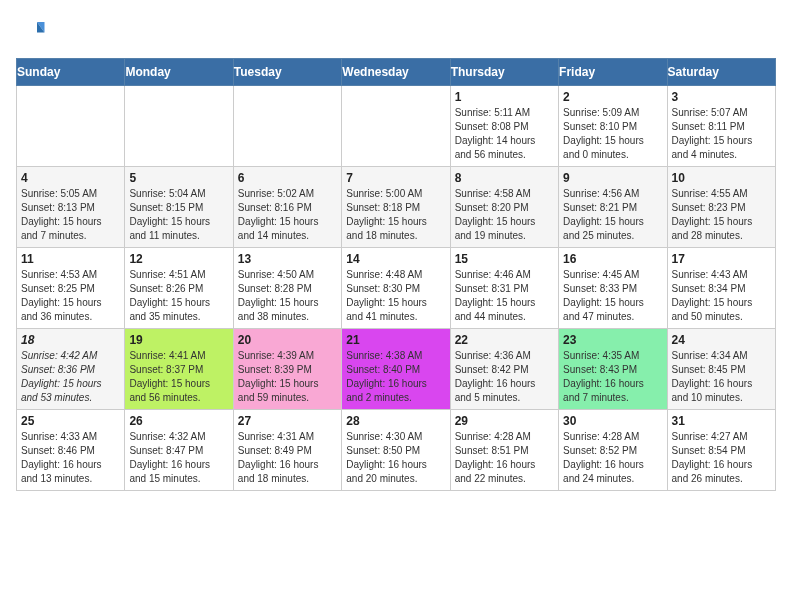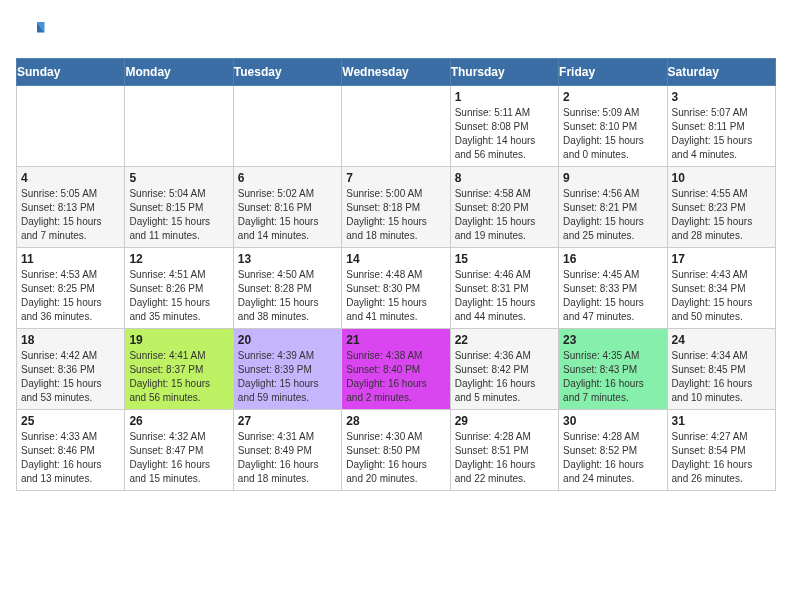--- a/index.html
+++ b/index.html
@@ -241,35 +241,35 @@
         </td>
         <td>
           <div class="day-num">17</div>
           <div class="day-info">Sunrise: 4:43 AM</div>
           <div class="day-info">Sunset: 8:34 PM</div>
           <div class="day-info">Daylight: 15 hours</div>
           <div class="day-info">and 50 minutes.</div>
         </td>
       </tr>
       <tr style="background: rgb(245, 245, 245);">
-        <td style="background: rgb(245, 245, 245);">
+        <td style="background: rgb(245, 245, 245); font-style: italic;">
           <div class="day-num">18</div>
           <div class="day-info">Sunrise: 4:42 AM</div>
           <div class="day-info">Sunset: 8:36 PM</div>
           <div class="day-info">Daylight: 15 hours</div>
           <div class="day-info">and 53 minutes.</div>
         </td>
         <td style="background: #bef264;">
           <div class="day-num">19</div>
           <div class="day-info">Sunrise: 4:41 AM</div>
           <div class="day-info">Sunset: 8:37 PM</div>
           <div class="day-info">Daylight: 15 hours</div>
           <div class="day-info">and 56 minutes.</div>
         </td>
-        <td style="background: #c4b5fd;">
+        <td style="background: #f9a8d4;">
           <div class="day-num">20</div>
           <div class="day-info">Sunrise: 4:39 AM</div>
           <div class="day-info">Sunset: 8:39 PM</div>
           <div class="day-info">Daylight: 15 hours</div>
           <div class="day-info">and 59 minutes.</div>
         </td>
         <td style="background: #d946ef;">
           <div class="day-num">21</div>
           <div class="day-info">Sunrise: 4:38 AM</div>
           <div class="day-info">Sunset: 8:40 PM</div>

